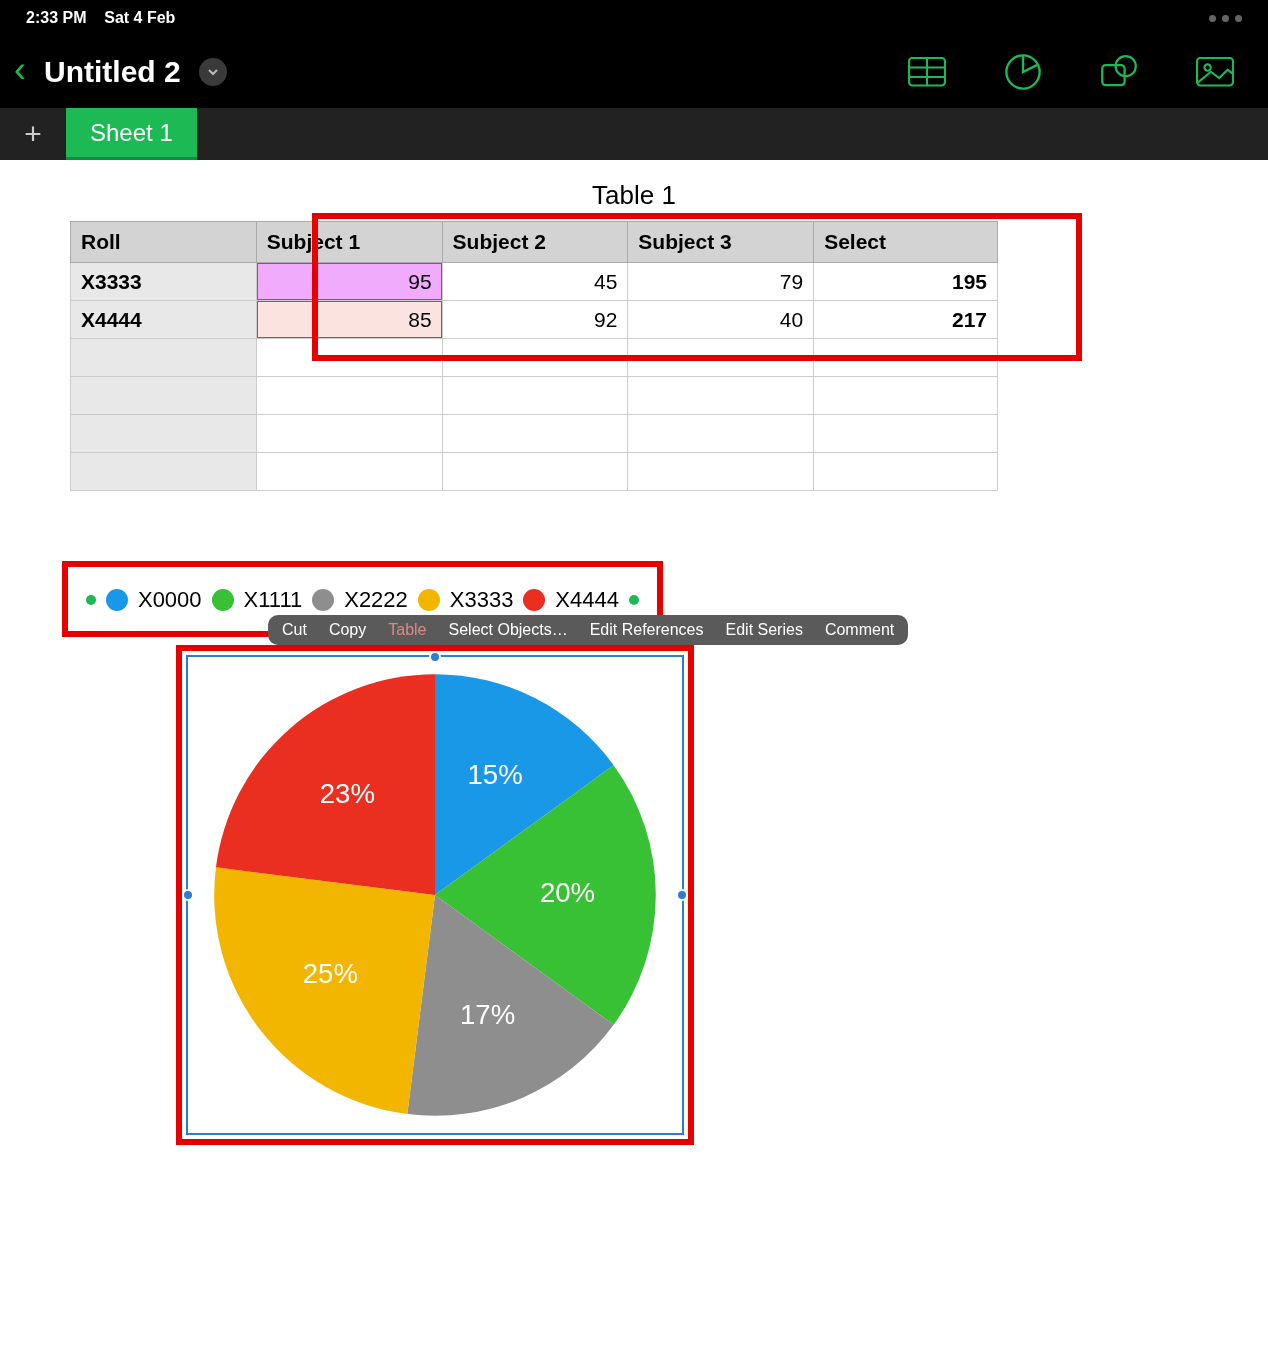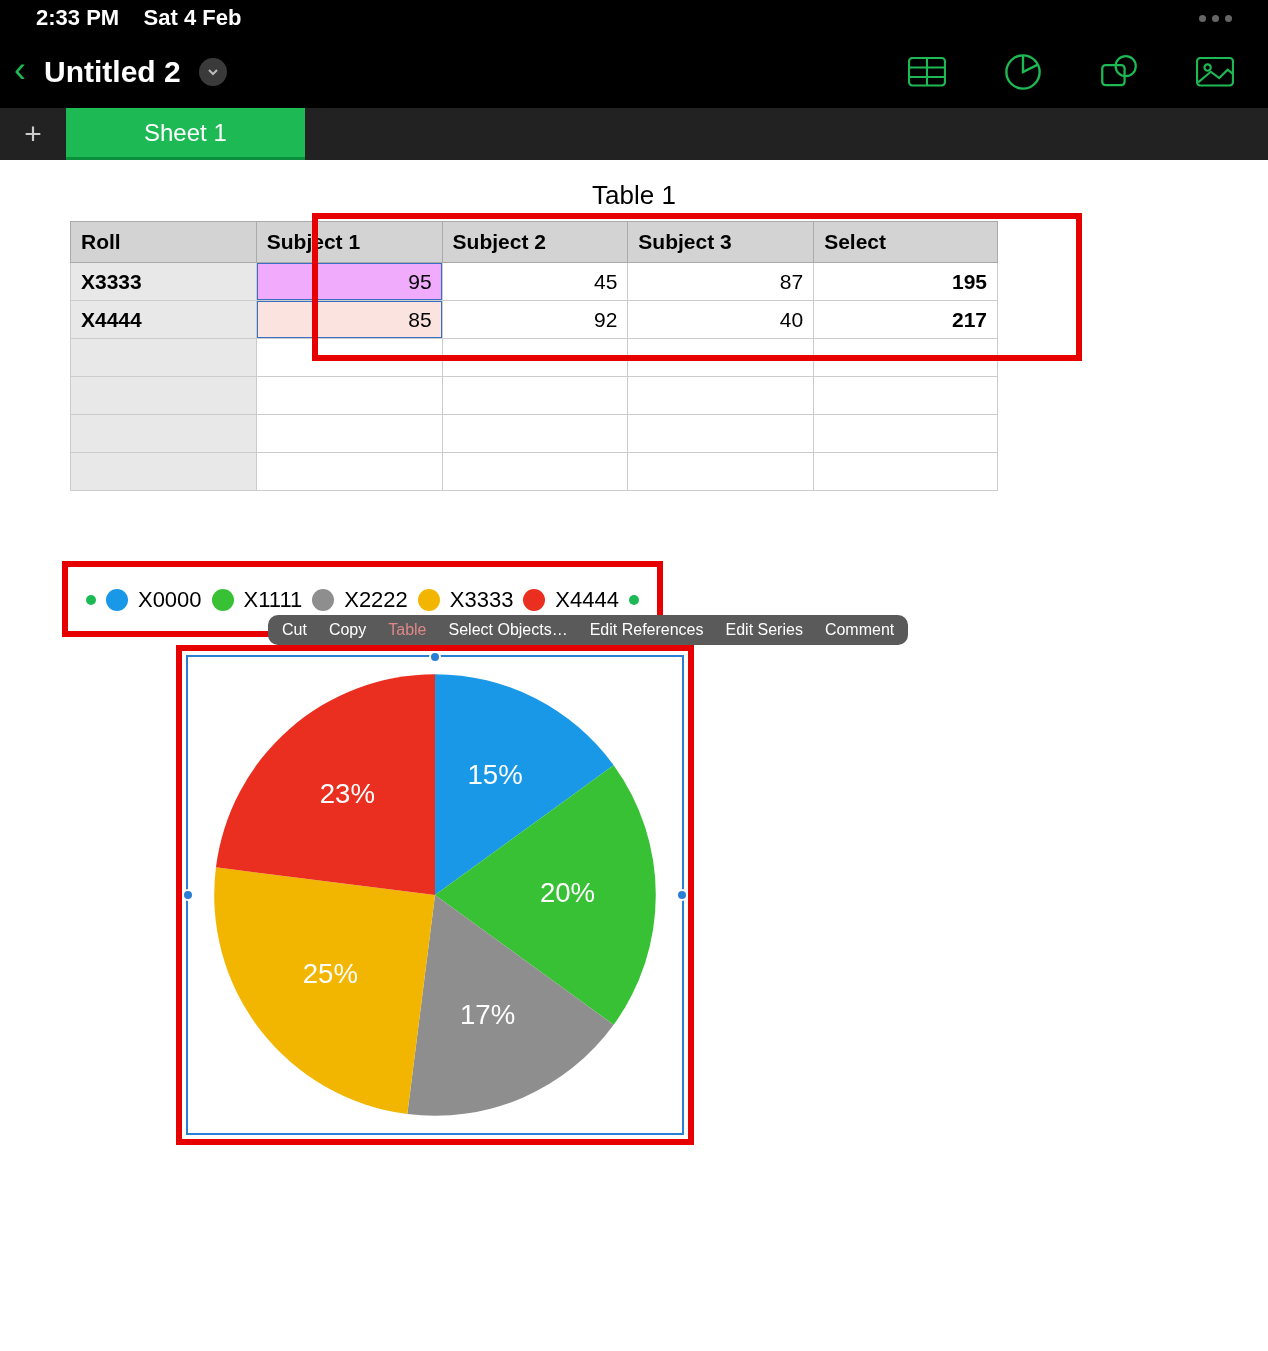--- a/index.html
+++ b/index.html
@@ -8,22 +8,22 @@
     background: #fff;
     width: 1268px;
     overflow: hidden;
   }
   .status-bar {
     background: #000;
     color: #fff;
     height: 36px;
     display: flex;
     align-items: center;
-    padding: 0 36px;
-    font-size: 22px;
+    padding: 0 26px;
+    font-size: 16px;
     font-weight: 600;
     justify-content: space-between;
   }
   .status-right {
     display:flex;
     gap:6px;
   }
   .status-right .dot { width:7px;height:7px;background:#666;border-radius:50%;}
   .title-bar {
     background: #000;
@@ -66,21 +66,21 @@
   }
   .tab-plus {
     width: 66px;
     display:flex; align-items:center; justify-content:center;
     color:#ccc; font-size:30px; font-weight:200;
   }
   .tab {
     background: #1db954;
     color:#fff;
     font-size:24px;
-    padding: 0 78px;
+    padding: 0 24px;
     display:flex; align-items:center;
     border-bottom: 3px solid #0a8f3c;
   }
   .canvas {
     padding: 12px 0 40px 0;
     position: relative;
   }
   .table-title {
     text-align:center;
     font-size:26px;
@@ -268,21 +268,21 @@
           <th>Subject 2</th>
           <th>Subject 3</th>
           <th>Select</th>
         </tr>
       </thead>
       <tbody>
         <tr>
           <td class="rowhead">X3333</td>
           <td class="cell-yellow">95</td>
           <td>45</td>
-          <td>87</td>
+          <td>79</td>
           <td class="total">195</td>
         </tr>
         <tr>
           <td class="rowhead">X4444</td>
           <td class="cell-pink">85</td>
           <td>92</td>
           <td>40</td>
           <td class="total">217</td>
         </tr>
         <tr>

